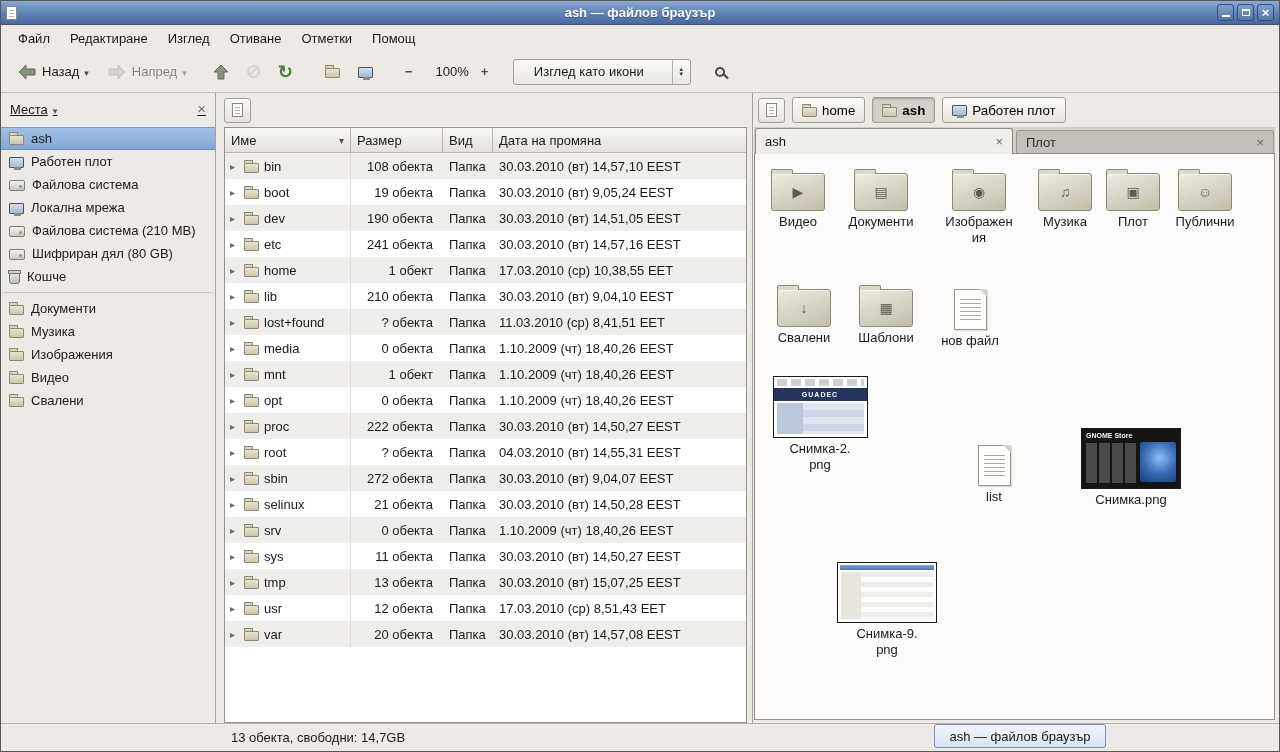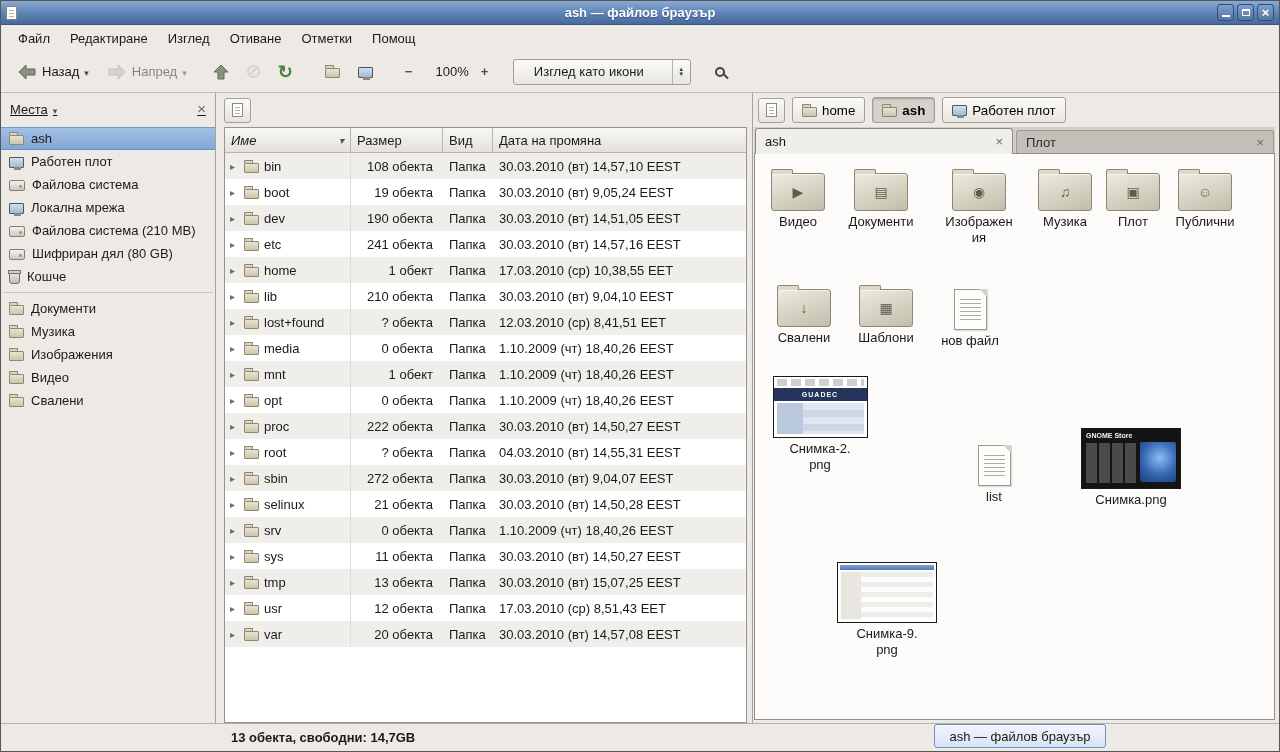--- a/index.html
+++ b/index.html
@@ -57,21 +57,21 @@
   .sb-item.sel { background:linear-gradient(#A3C0E5,#82A7D7); border-top:1px solid #7499CB; border-bottom:1px solid #6C91C4; }
   .sb-sep { border-top:1px solid #CAC7C0; margin:4px 2px; }
 
   
   .tree-pane { position:absolute; top:92px; left:216px; bottom:28px; width:536px; display:flex; flex-direction:column; background:#EDEAE6; border-right:1px solid #A5A29B; }
   .pane-toolbar { height:34px; display:flex; align-items:center; padding-left:7px; flex:none; }
   .mini-btn { width:27px; height:25px; border:1px solid #A29F98; border-radius:3px; background:linear-gradient(#FBFAF8,#E6E3DD); display:flex; align-items:center; justify-content:center; }
   .tree-frame { flex:1; margin:0 5px 0 7px; border:1px solid #96938C; background:#fff; display:flex; flex-direction:column; overflow:hidden; }
   .tree-header { display:flex; flex:none; height:25px; }
   .tcol { display:flex; align-items:center; padding:0 6px; background:linear-gradient(#F8F7F5,#E4E1DC); border-right:1px solid #B9B6AF; border-bottom:1px solid #B9B6AF; }
-  .tcol0 { width:126px;font-style:italic; } .tcol1 { width:92px; } .tcol2 { width:50px; } .tcol3 { flex:1; border-right:none; }
+  .tcol0 { width:126px; } .tcol1 { width:92px; } .tcol2 { width:50px; } .tcol3 { flex:1; border-right:none; }
   .sort-arrow { margin-left:auto; color:#55534E; font-size:10px; }
   .tree-body { flex:1; overflow:hidden; background:#fff; }
   .trow { height:26px; display:flex; align-items:center; }
   .trow.alt { background:#F0EEEA; }
   .tcell { overflow:hidden; white-space:nowrap; }
   .c-name { width:126px; height:100%; display:flex; align-items:center; gap:5px; padding-left:5px; border-right:1px solid #E0DDD8; }
   .expander { width:9px; font-size:10px; color:#6F6D67; flex:none; }
   .c-size { width:92px; text-align:right; padding-right:10px; }
   .c-type { width:50px; padding-left:6px; }
   .c-date { flex:1; padding-left:6px; }
@@ -106,21 +106,21 @@
   .t-web::after { content:""; position:absolute; left:3px; right:3px; top:26px; bottom:3px; background:linear-gradient(90deg,#B9C8DC 0 26px,transparent 26px),repeating-linear-gradient(180deg,#DFE6F0 0 7px,#CBD6E6 7px 14px); }
   .t-store { width:100px; height:61px; background:#141414; }
   .t-store .band { position:absolute; left:4px; top:3px; color:#F2F2F2; font-size:7px; font-weight:bold; }
   .t-store::before { content:""; position:absolute; left:4px; top:14px; width:52px; bottom:5px; background:repeating-linear-gradient(90deg,#4A4A4A 0 11px,#141414 11px 13px),repeating-linear-gradient(180deg,rgba(190,80,60,.55) 0 11px,rgba(20,20,20,0) 11px 13px); }
   .t-store::after { content:""; position:absolute; right:4px; top:13px; width:36px; bottom:6px; border-radius:2px; background:radial-gradient(circle at 55% 40%,#8BBCF5 0%,#3566B0 55%,#1B3E74 100%); }
   .t-fm { width:100px; height:61px; background:#FDFDFD; }
   .t-fm::before { content:""; position:absolute; left:2px; right:2px; top:2px; height:5px; background:linear-gradient(#7AA0D4,#5379AF); }
   .t-fm::after { content:""; position:absolute; left:3px; right:3px; top:9px; bottom:3px; background:linear-gradient(90deg,#E9E6E0 0 20px,transparent 20px),repeating-linear-gradient(180deg,#EFEDE9 0 5px,#FDFDFD 5px 10px); }
 
   
-  .statusbar { position:absolute; left:0; right:0; bottom:0; height:28px; background:#EDEAE6; border-top:1px solid #B3B0A9; display:flex; align-items:center; padding-left:230px;font-weight:bold; }
+  .statusbar { position:absolute; left:0; right:0; bottom:0; height:28px; background:#EDEAE6; border-top:1px solid #B3B0A9; display:flex; align-items:center; padding-left:230px; }
   .task-chip { position:absolute; left:933px; top:723px; width:172px; height:24px; background:linear-gradient(#F2F5FB,#D9E3F4); border:1px solid #7090C5; border-radius:3px; display:flex; align-items:center; justify-content:center; z-index:6; }
 </style>
 </head>
 <body>
 
 <div class="window">
 
   <div class="titlebar">
     <span class="ico-page"></span>
     <span class="tb-title">ash — файлов браузър</span>
@@ -335,21 +335,21 @@
             <div class="tcell c-date">30.03.2010 (вт) 9,04,10 EEST</div>
           </div>
           <div class="trow alt">
             <div class="tcell c-name">
               <span class="expander">▸</span>
               <span class="ico ico-folder"></span>
               <span>lost+found</span>
             </div>
             <div class="tcell c-size">? обекта</div>
             <div class="tcell c-type">Папка</div>
-            <div class="tcell c-date">12.03.2010 (ср) 8,41,51 EET</div>
+            <div class="tcell c-date">11.03.2010 (ср) 8,41,51 EET</div>
           </div>
           <div class="trow">
             <div class="tcell c-name">
               <span class="expander">▸</span>
               <span class="ico ico-folder"></span>
               <span>media</span>
             </div>
             <div class="tcell c-size">0 обекта</div>
             <div class="tcell c-type">Папка</div>
             <div class="tcell c-date">1.10.2009 (чт) 18,40,26 EEST</div>

